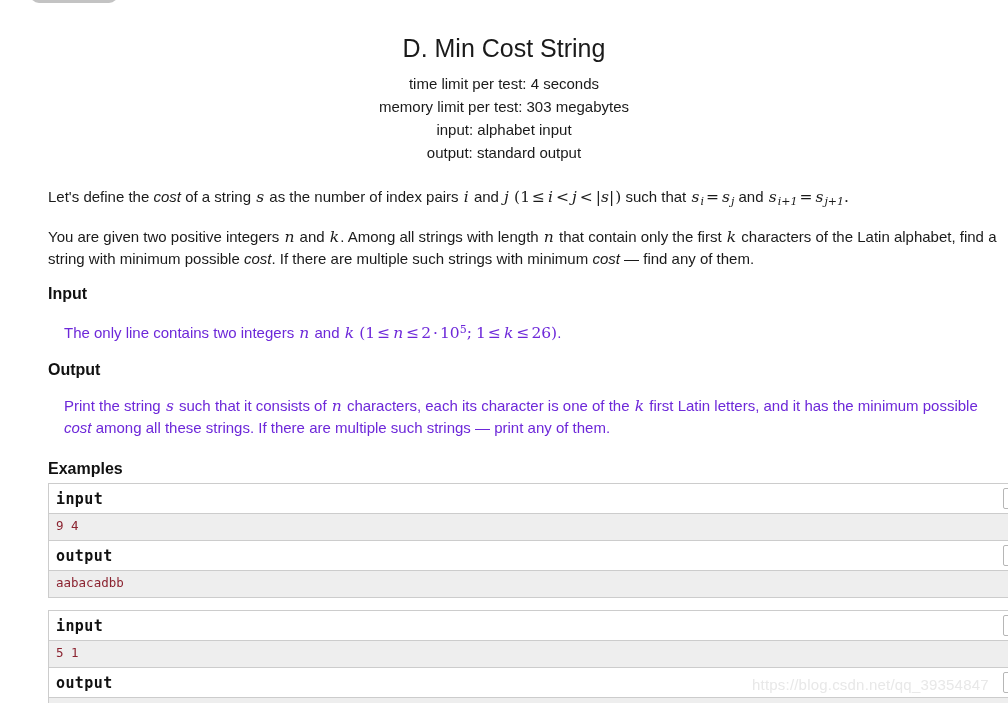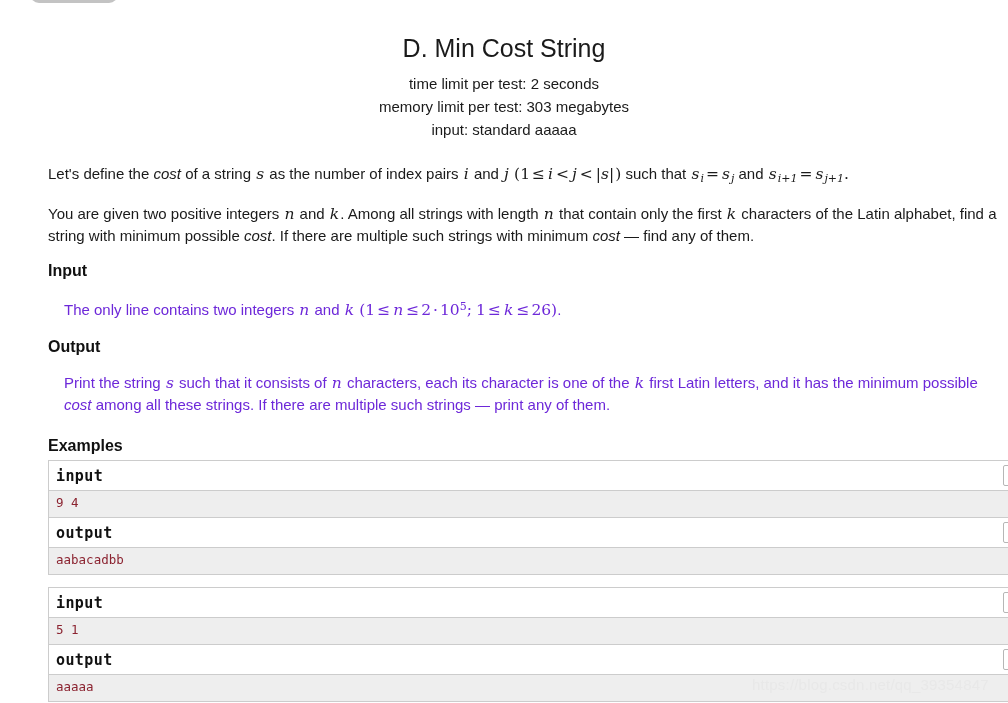--- a/index.html
+++ b/index.html
@@ -219,23 +219,24 @@
   <span class="nav-item">HACKS</span>
   <span class="nav-item">STANDINGS</span>
   <span class="nav-item">CUSTOM INVOCATION</span>
 </div>
 
 <div class="problem">
 
   <div class="ttl">D. Min Cost String</div>
 
   <div class="limits">
-    <div>time limit per test: 2 seconds</div>
+    <div>time limit per test: 4 seconds</div>
     <div>memory limit per test: 303 megabytes</div>
-    <div>input: standard aaaaa</div>
+    <div>input: alphabet input</div>
+    <div>output: standard output</div>
   </div>
 
   <div class="legend">
     <p><span>Let's define the </span><i class="it">cost</i><span> of a string </span><span class="m">s</span><span> as the number of index pairs </span><span class="m">i</span><span> and </span><span class="m">j</span> <span class="mn">(1</span><span class="mop">≤</span><span class="m">i</span><span class="mop">&lt;</span><span class="m">j</span><span class="mop">&lt;</span><span class="m">|s|</span><span class="mn">)</span><span> such that </span><span class="m">s</span><span class="sub">i</span><span class="mop">=</span><span class="m">s</span><span class="sub">j</span><span> and </span><span class="m">s</span><span class="sub">i+1</span><span class="mop">=</span><span class="m">s</span><span class="sub">j+1</span><span class="mn">.</span></p>
 
     <p><span>You are given two positive integers </span><span class="m">n</span><span> and </span><span class="m">k</span><span>. Among all strings with length </span><span class="m">n</span><span> that contain only the first </span><span class="m">k</span><span> characters of the Latin alphabet, find a string with minimum possible </span><i class="it">cost</i><span>. If there are multiple such strings with minimum </span><i class="it">cost</i><span> — find any of them.</span></p>
   </div>
 
   <div class="input-section">
     <div class="section-title">Input</div>

